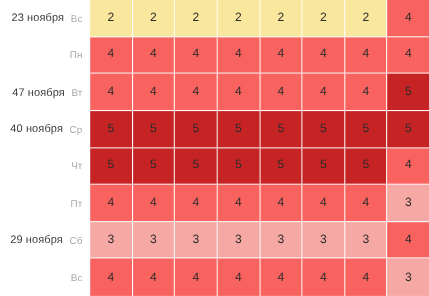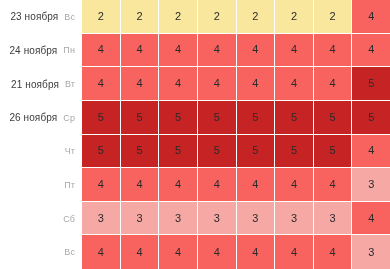--- a/index.html
+++ b/index.html
@@ -87,38 +87,38 @@
 <body>
 
 <div id="heatmap-widget">
 
   <div id="row-labels">
       <div class="row-label">
         <span class="row-label-date">23 ноября</span>
         <span class="row-label-weekday">Вс</span>
       </div>
       <div class="row-label">
-        <span class="row-label-date">24 ноября</span>
         <span class="row-label-weekday">Пн</span>
       </div>
       <div class="row-label">
-        <span class="row-label-date">21 ноября</span>
+        <span class="row-label-date">47 ноября</span>
         <span class="row-label-weekday">Вт</span>
       </div>
       <div class="row-label">
-        <span class="row-label-date">26 ноября</span>
+        <span class="row-label-date">40 ноября</span>
         <span class="row-label-weekday">Ср</span>
       </div>
       <div class="row-label">
         <span class="row-label-weekday">Чт</span>
       </div>
       <div class="row-label">
         <span class="row-label-weekday">Пт</span>
       </div>
       <div class="row-label">
+        <span class="row-label-date">29 ноября</span>
         <span class="row-label-weekday">Сб</span>
       </div>
       <div class="row-label">
         <span class="row-label-weekday">Вс</span>
       </div>
     </div>
 
   <div id="heatmap-grid">
       <div class="heatmap-row">
         <div class="heatmap-cell" style="background-color: rgb(250, 231, 158);">2</div>

